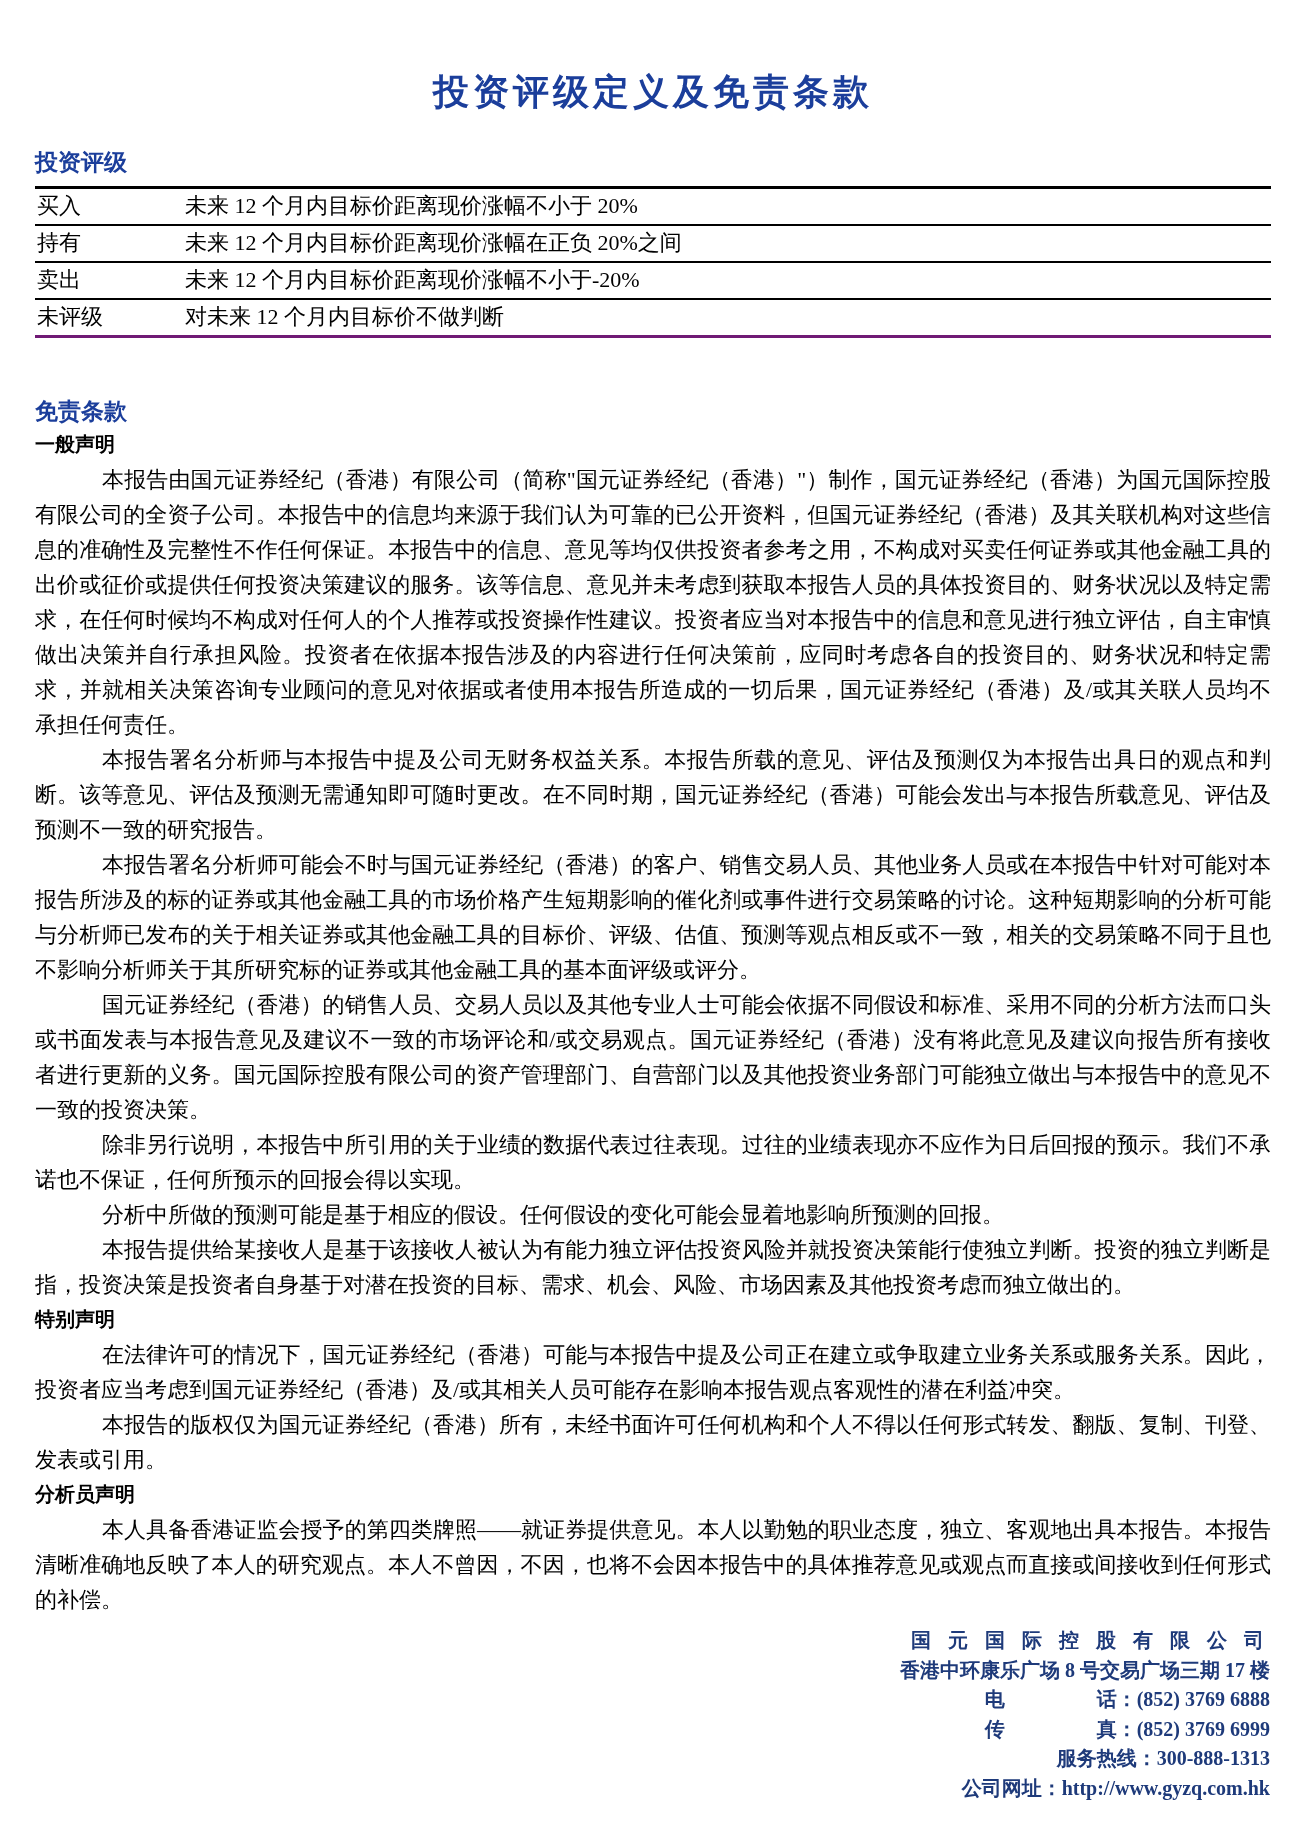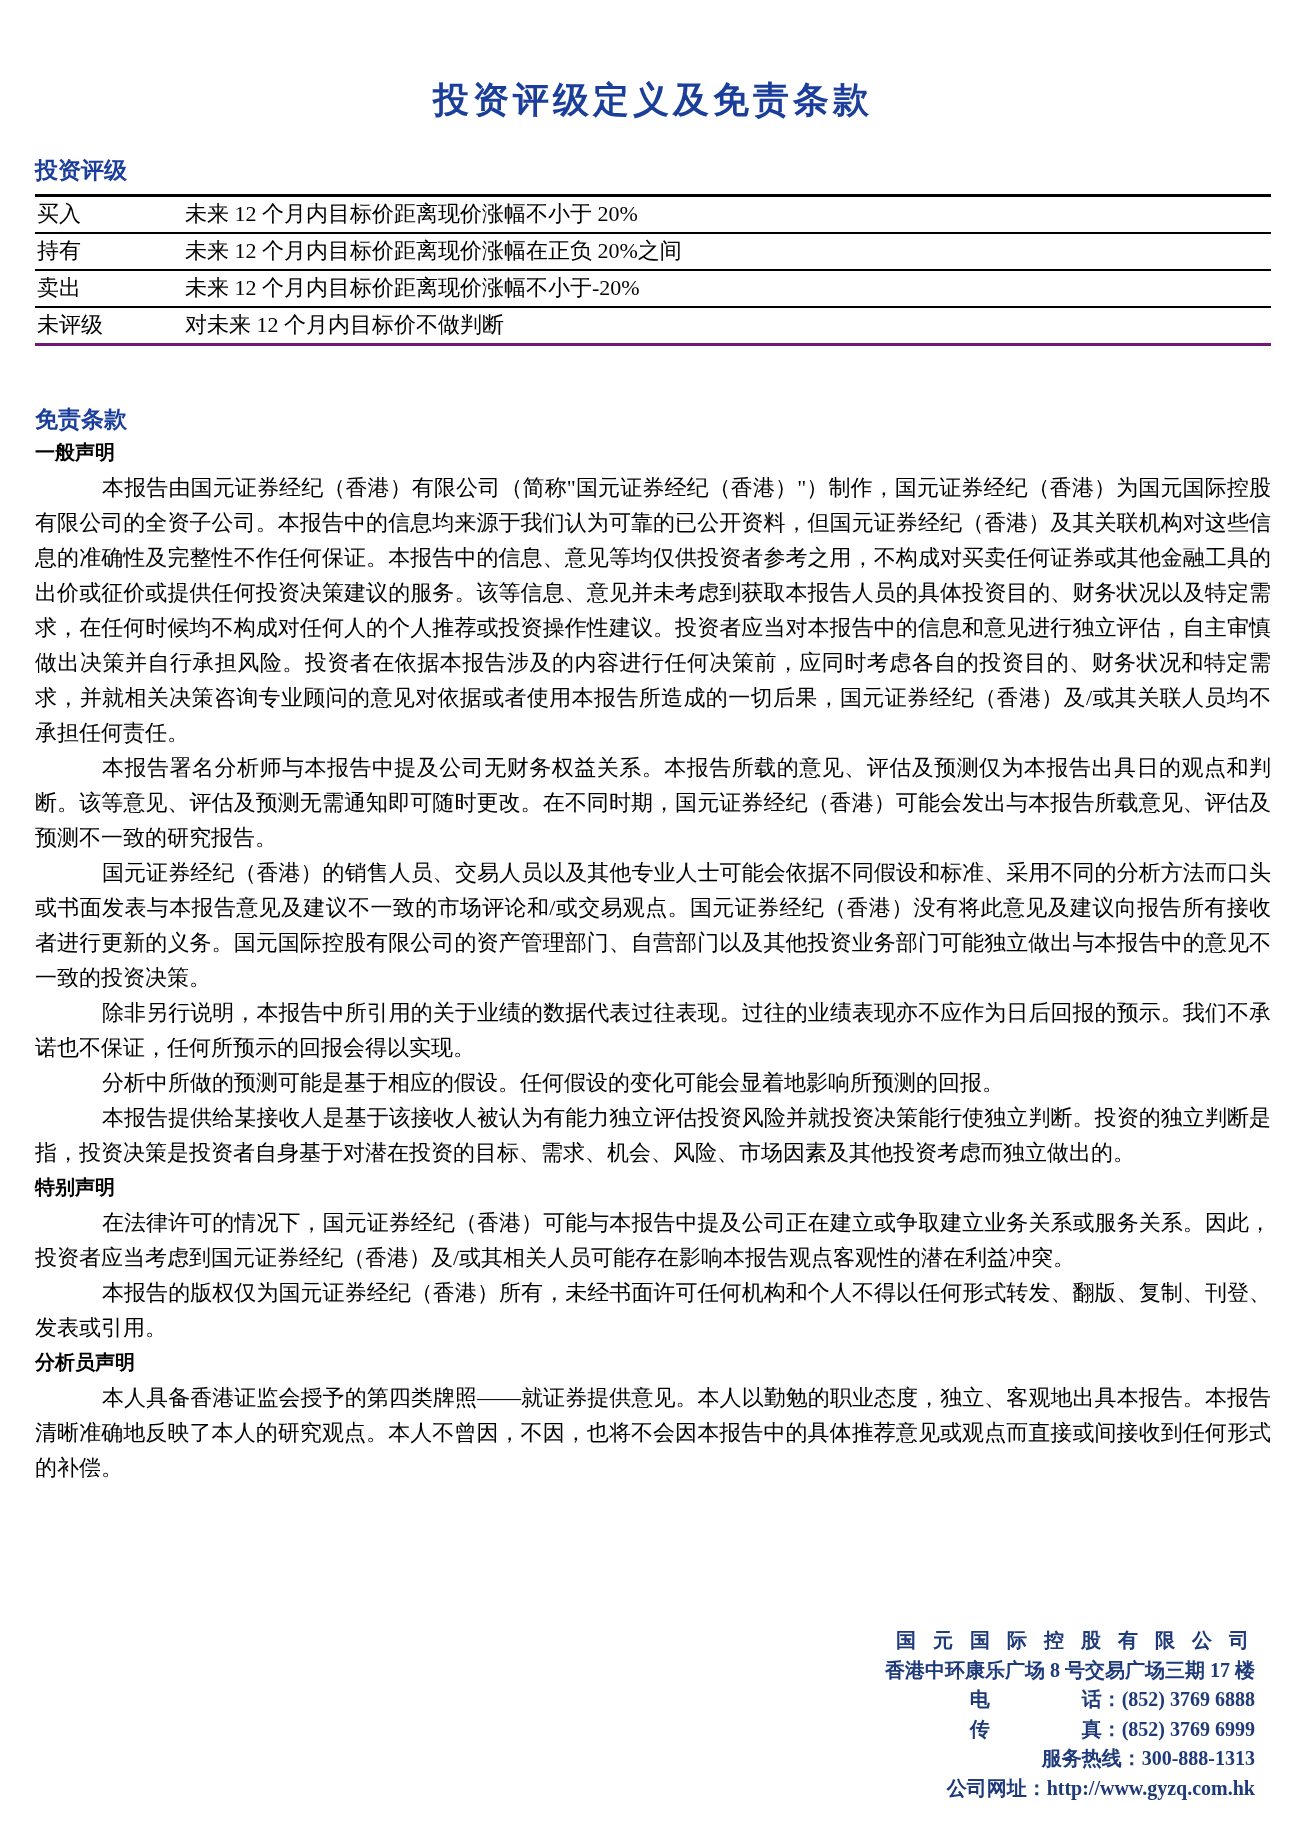--- a/index.html
+++ b/index.html
@@ -11,21 +11,21 @@
     position:relative;
     width:1306px;height:1847px;
     margin:0 auto;
     background:#ffffff;
     font-family:"Liberation Serif","DejaVu Serif",serif;
     color:#000;
     overflow:hidden;
   }
   .content{padding:0 35px 0 35px;}
   .doc-title{
-    margin:12px;
+    margin:4px;
     padding-top:64px;
     text-align:center;
     font-size:36px;
     line-height:48px;
     font-weight:bold;
     letter-spacing:4px;
     color:var(--heading-blue);
   }
   .sec-heading{
     font-size:23px;
@@ -59,21 +59,21 @@
     margin:0;
     font-size:22px;
     line-height:35px;
     text-align:justify;
     text-indent:67px;
     color:#000;
   }
   .page-footer{
     position:absolute;
     top:1626px;
-    right:51px;
+    right:36px;
     text-align:right;
     color:var(--footer-navy);
     font-weight:bold;
     font-size:20px;
     line-height:29.5px;
   }
   .f-line{white-space:nowrap;}
   .f-company{letter-spacing:6px;}
   .f-gap{display:inline-block;width:92px;}
 </style>
@@ -106,20 +106,21 @@
         <td>对未来 12 个月内目标价不做判断</td>
       </tr>
     </tbody>
       </table>
 
     <div class="sec-heading disclaimer-heading">免责条款</div>
 
     <div class="sub-heading">一般声明</div>
     <p class="body-par">本报告由国元证券经纪（香港）有限公司（简称"国元证券经纪（香港）"）制作，国元证券经纪（香港）为国元国际控股有限公司的全资子公司。本报告中的信息均来源于我们认为可靠的已公开资料，但国元证券经纪（香港）及其关联机构对这些信息的准确性及完整性不作任何保证。本报告中的信息、意见等均仅供投资者参考之用，不构成对买卖任何证券或其他金融工具的出价或征价或提供任何投资决策建议的服务。该等信息、意见并未考虑到获取本报告人员的具体投资目的、财务状况以及特定需求，在任何时候均不构成对任何人的个人推荐或投资操作性建议。投资者应当对本报告中的信息和意见进行独立评估，自主审慎做出决策并自行承担风险。投资者在依据本报告涉及的内容进行任何决策前，应同时考虑各自的投资目的、财务状况和特定需求，并就相关决策咨询专业顾问的意见对依据或者使用本报告所造成的一切后果，国元证券经纪（香港）及/或其关联人员均不承担任何责任。</p>
     <p class="body-par">本报告署名分析师与本报告中提及公司无财务权益关系。本报告所载的意见、评估及预测仅为本报告出具日的观点和判断。该等意见、评估及预测无需通知即可随时更改。在不同时期，国元证券经纪（香港）可能会发出与本报告所载意见、评估及预测不一致的研究报告。</p>
+    <p class="body-par">本报告署名分析师可能会不时与国元证券经纪（香港）的客户、销售交易人员、其他业务人员或在本报告中针对可能对本报告所涉及的标的证券或其他金融工具的市场价格产生短期影响的催化剂或事件进行交易策略的讨论。这种短期影响的分析可能与分析师已发布的关于相关证券或其他金融工具的目标价、评级、估值、预测等观点相反或不一致，相关的交易策略不同于且也不影响分析师关于其所研究标的证券或其他金融工具的基本面评级或评分。</p>
     <p class="body-par">国元证券经纪（香港）的销售人员、交易人员以及其他专业人士可能会依据不同假设和标准、采用不同的分析方法而口头或书面发表与本报告意见及建议不一致的市场评论和/或交易观点。国元证券经纪（香港）没有将此意见及建议向报告所有接收者进行更新的义务。国元国际控股有限公司的资产管理部门、自营部门以及其他投资业务部门可能独立做出与本报告中的意见不一致的投资决策。</p>
     <p class="body-par">除非另行说明，本报告中所引用的关于业绩的数据代表过往表现。过往的业绩表现亦不应作为日后回报的预示。我们不承诺也不保证，任何所预示的回报会得以实现。</p>
     <p class="body-par">分析中所做的预测可能是基于相应的假设。任何假设的变化可能会显着地影响所预测的回报。</p>
     <p class="body-par">本报告提供给某接收人是基于该接收人被认为有能力独立评估投资风险并就投资决策能行使独立判断。投资的独立判断是指，投资决策是投资者自身基于对潜在投资的目标、需求、机会、风险、市场因素及其他投资考虑而独立做出的。</p>
 
     <div class="sub-heading">特别声明</div>
     <p class="body-par">在法律许可的情况下，国元证券经纪（香港）可能与本报告中提及公司正在建立或争取建立业务关系或服务关系。因此，投资者应当考虑到国元证券经纪（香港）及/或其相关人员可能存在影响本报告观点客观性的潜在利益冲突。</p>
     <p class="body-par">本报告的版权仅为国元证券经纪（香港）所有，未经书面许可任何机构和个人不得以任何形式转发、翻版、复制、刊登、发表或引用。</p>
 
     <div class="sub-heading">分析员声明</div>

